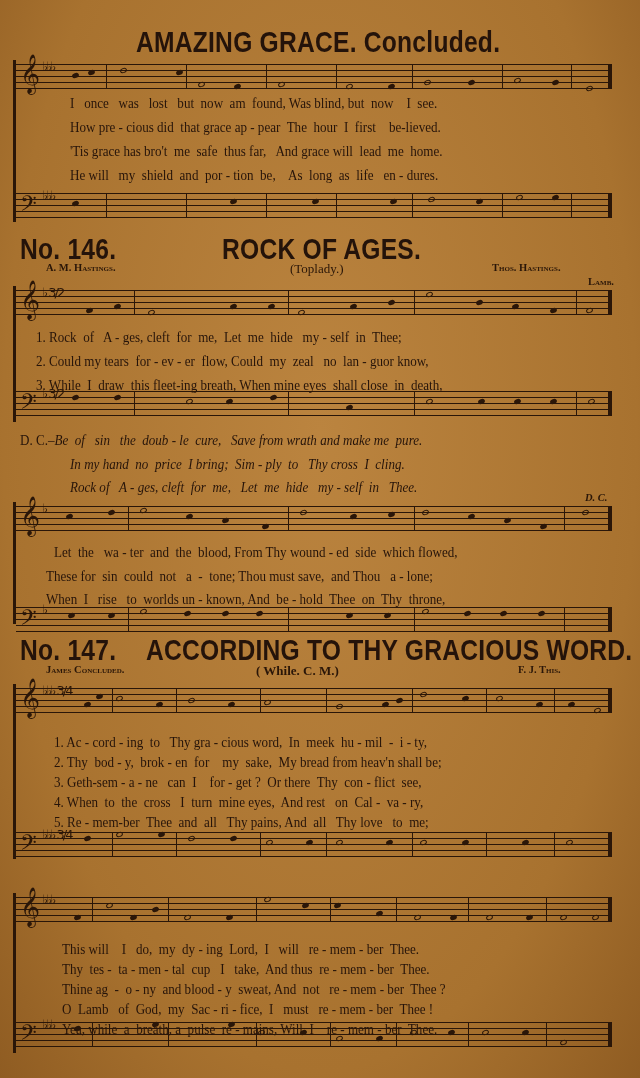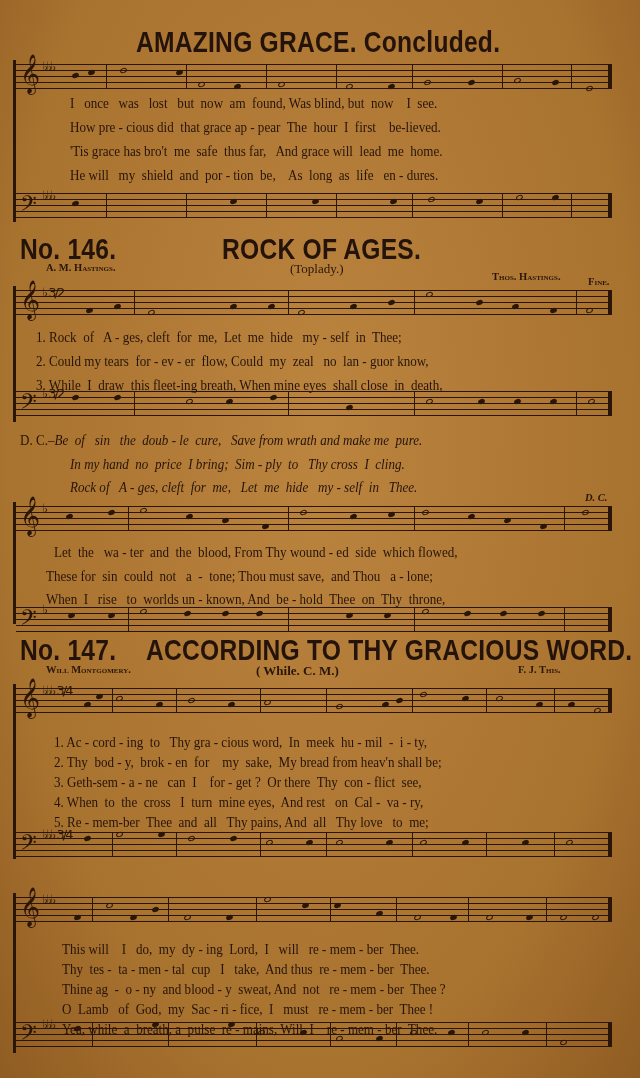--- a/index.html
+++ b/index.html
@@ -89,22 +89,22 @@
       <div class="note open" style="left:412px;top:4px"></div>
       <div class="note" style="left:460px;top:6px"></div>
       <div class="note open" style="left:500px;top:2px"></div>
       <div class="note" style="left:536px;top:2px"></div>
   </div>
 
   <div class="title" style="left:20px;top:232px;font-size:30px;">No. 146.</div>
   <div class="title" style="left:222px;top:232px;font-size:30px;">ROCK OF AGES.</div>
   <div class="credit" style="left:46px;top:262px;">A. M. Hastings.</div>
   <div class="credit" style="left:290px;top:261px;font-size:13px;font-variant:normal;font-weight:normal;">(Toplady.)</div>
-  <div class="credit" style="left:492px;top:271px;">Thos. Hastings.</div>
-  <div class="credit" style="left:588px;top:276px;">Fine.</div>
+  <div class="credit" style="left:492px;top:262px;">Thos. Hastings.</div>
+  <div class="credit" style="left:588px;top:276px;">Lamb.</div>
 
   <div class="brace" style="top:286px;height:136px;"></div>
   <div class="staff" style="top:290px;">
     <div class="line" style="top:0"></div>
       <div class="line" style="top:6px"></div>
       <div class="line" style="top:12px"></div>
       <div class="line" style="top:18px"></div>
       <div class="line" style="top:24px"></div>
     <span class="clef">𝄞</span>
     <span class="key">♭ 3/2</span>
@@ -215,21 +215,21 @@
       <div class="note" style="left:330px;top:6px"></div>
       <div class="note" style="left:368px;top:6px"></div>
       <div class="note open" style="left:406px;top:2px"></div>
       <div class="note" style="left:448px;top:4px"></div>
       <div class="note" style="left:484px;top:4px"></div>
       <div class="note" style="left:522px;top:4px"></div>
   </div>
 
   <div class="title" style="left:20px;top:633px;font-size:30px;">No. 147.</div>
   <div class="title" style="left:146px;top:633px;font-size:30px;">ACCORDING TO THY GRACIOUS WORD.</div>
-  <div class="credit" style="left:46px;top:664px;">Will Montgomery.</div>
+  <div class="credit" style="left:46px;top:664px;">James Concluded.</div>
   <div class="credit" style="left:256px;top:663px;font-size:13px;font-variant:normal;">( While.  C. M.)</div>
   <div class="credit" style="left:518px;top:664px;">F. J. This.</div>
 
   <div class="brace" style="top:684px;height:175px;"></div>
   <div class="staff" style="top:688px;">
     <div class="line" style="top:0"></div>
       <div class="line" style="top:6px"></div>
       <div class="line" style="top:12px"></div>
       <div class="line" style="top:18px"></div>
       <div class="line" style="top:24px"></div>

